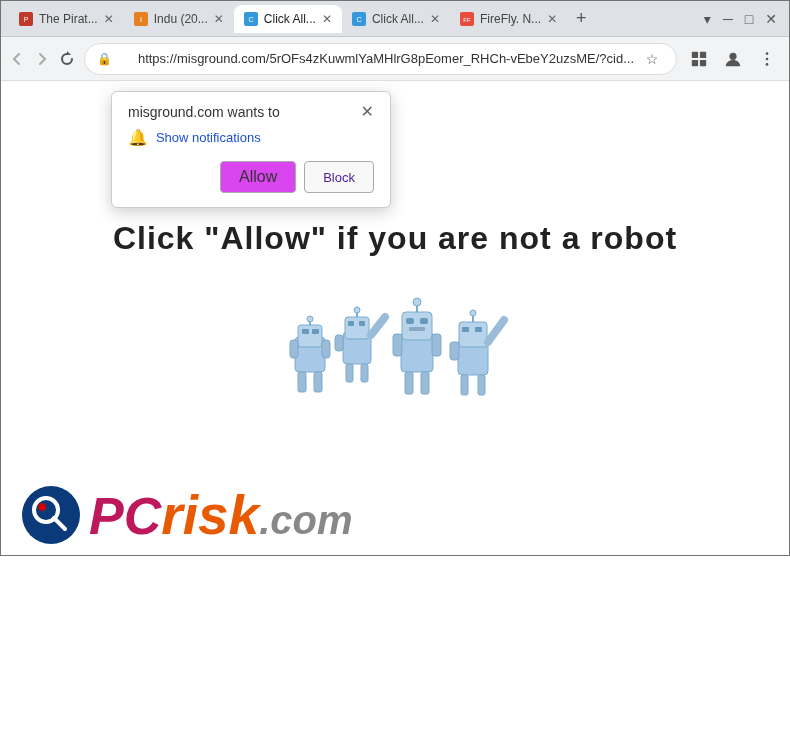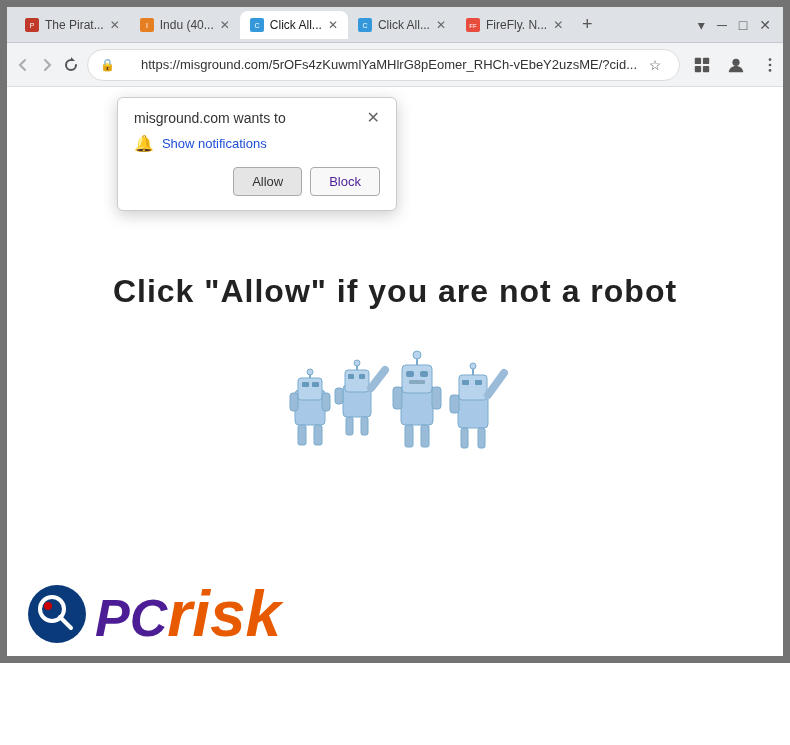--- a/index.html
+++ b/index.html
@@ -1,22 +1,22 @@
 <!DOCTYPE html>
 <html><head>
   <meta charset="utf-8">
   <style>
     * { margin: 0; padding: 0; box-sizing: border-box; }
     body { width: 790px; height: 745px; background: #fff; font-family: Arial, sans-serif; overflow: hidden; }
 
     
     .browser-window {
       width: 790px;
-      height: 663px;
-      border: 7px solid #737373;
+      height: 556px;
+      border: 1px solid #737373;
       display: flex;
       flex-direction: column;
       background: #f1f3f4;
     }
 
     
     .title-bar {
       background: #dee1e6;
       height: 36px;
       display: flex;
@@ -239,23 +239,23 @@
     .popup-buttons {
       display: flex;
       justify-content: flex-end;
       gap: 8px;
     }
 
     .btn-allow {
       padding: 6px 18px;
       border: 1px solid #aaa;
       border-radius: 4px;
-      background: #e5e5e5;
+      background: #d946ef;
       color: #333;
-      font-size: 13px;
+      font-size: 16px;
       cursor: pointer;
     }
 
     .btn-block {
       padding: 6px 18px;
       border: 1px solid #aaa;
       border-radius: 4px;
       background: #f8f8f8;
       color: #4c1d95;
       font-size: 13px;
@@ -332,21 +332,21 @@
         <span class="tab-close">✕</span>
       </div>
 
       <div class="tab">
         <div class="tab-favicon favicon-indu">
           <svg width="10" height="10" viewBox="0 0 10 10">
               <rect width="10" height="10" fill="#e67e22" rx="1"></rect>
               <text x="5" y="8" text-anchor="middle" font-size="7" fill="white">I</text>
             </svg>
         </div>
-        <span class="tab-label">Indu (40...</span>
+        <span class="tab-label">Indu (20...</span>
         <span class="tab-close">✕</span>
       </div>
 
       <div class="tab active">
         <div class="tab-favicon favicon-click1">
           <svg width="10" height="10" viewBox="0 0 10 10">
               <circle cx="5" cy="5" r="5" fill="#3498db"></circle>
               <text x="5" y="8" text-anchor="middle" font-size="7" fill="white">C</text>
             </svg>
         </div>
@@ -520,20 +520,21 @@
 
         <div style="position:relative; width:60px; height:60px; flex-shrink:0;">
           <svg width="60" height="60" viewBox="0 0 60 60">
             <circle cx="30" cy="30" r="29" fill="#0a3a7a"></circle>
             <circle cx="25" cy="25" r="12" fill="none" stroke="white" stroke-width="4"></circle>
             <circle cx="21" cy="22" r="4" fill="#cc0000"></circle>
             <line x1="33" y1="33" x2="44" y2="44" stroke="white" stroke-width="4" stroke-linecap="round"></line>
           </svg>
         </div>
         <div style="display:flex; align-items:baseline; gap:0;">
-          <span style="font-size:52px; font-weight:bold; color:#4c1d95; font-style:italic; font-family:Arial,sans-serif; line-height:1;">PC</span>
-          <span style="font-size:64px; font-weight:bold; color:#e85a00; font-style:italic; font-family:Arial,sans-serif; line-height:1;">risk</span>
+          <span style="font-size:52px; font-weight:bold; color:#be185d; font-style:italic; font-family:Arial,sans-serif; line-height:1;">PC</span>
+          <span style="font-size:55px; font-weight:bold; color:#e85a00; font-style:italic; font-family:Arial,sans-serif; line-height:1;">risk</span>
+          <span style="font-size:40px; font-weight:bold; color:#888; font-style:italic; font-family:Arial,sans-serif; line-height:1;">.com</span>
         </div>
       </div>
     </div>
 
   </div>
 </div>
 
 </body></html>

